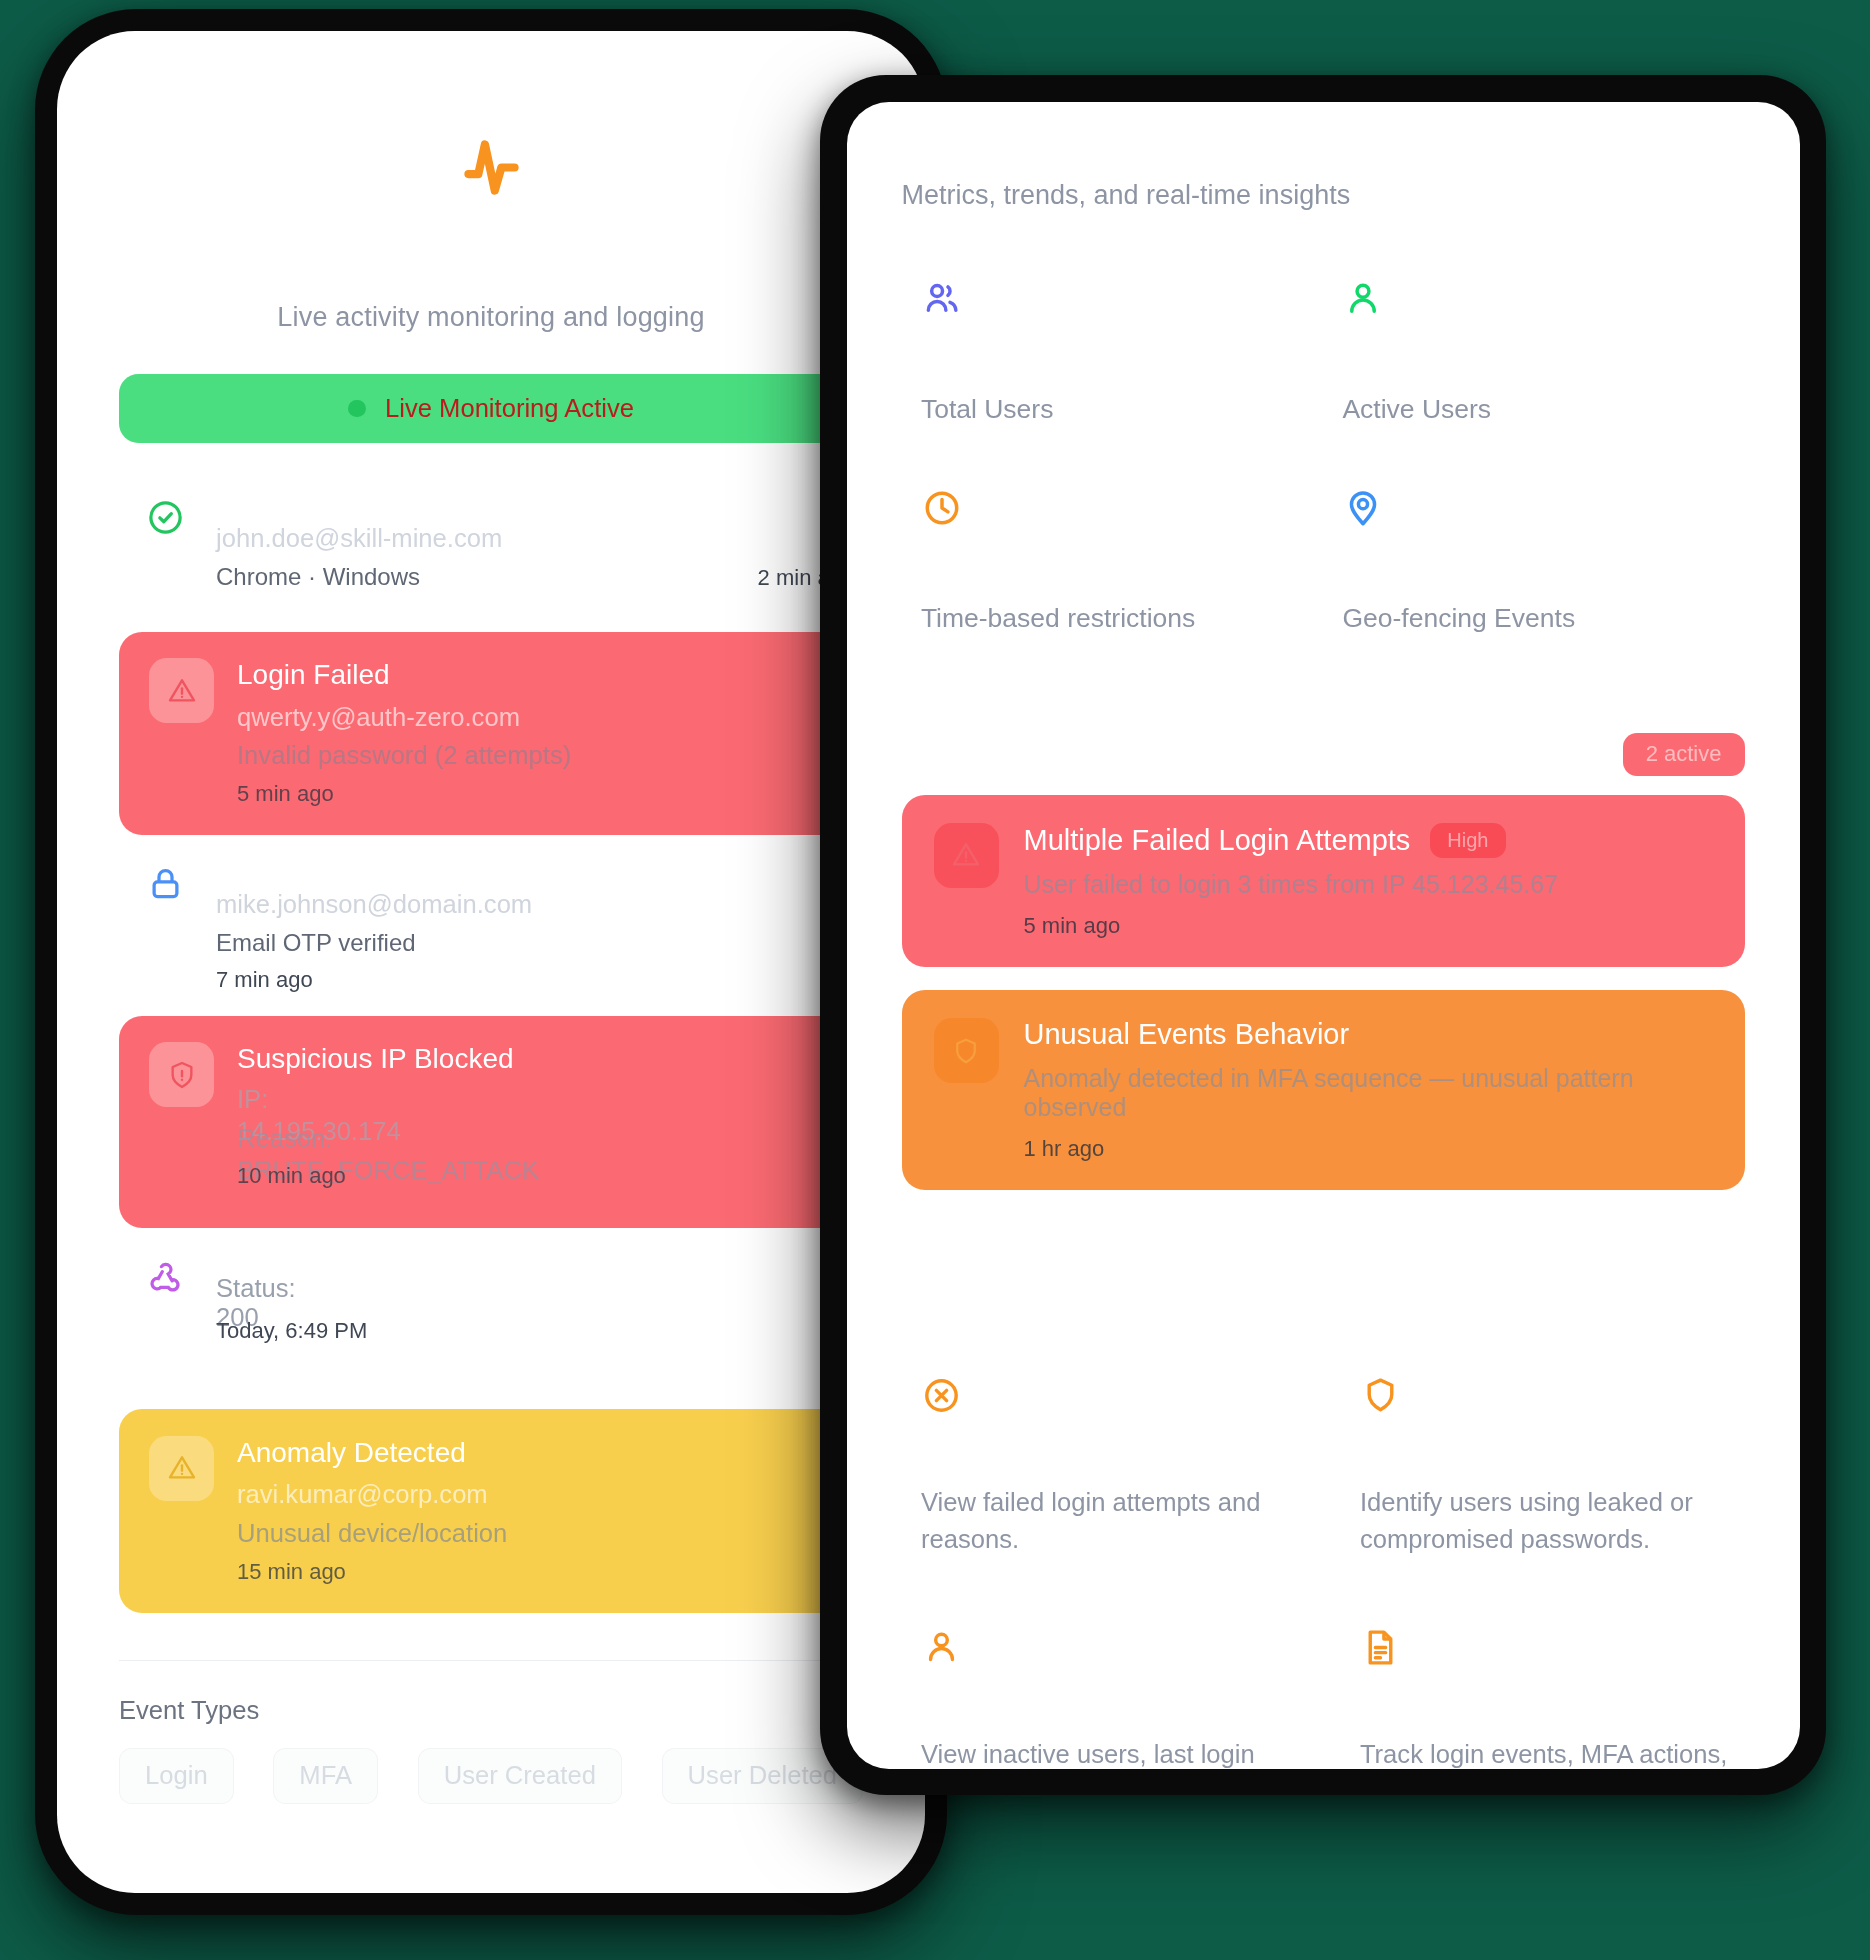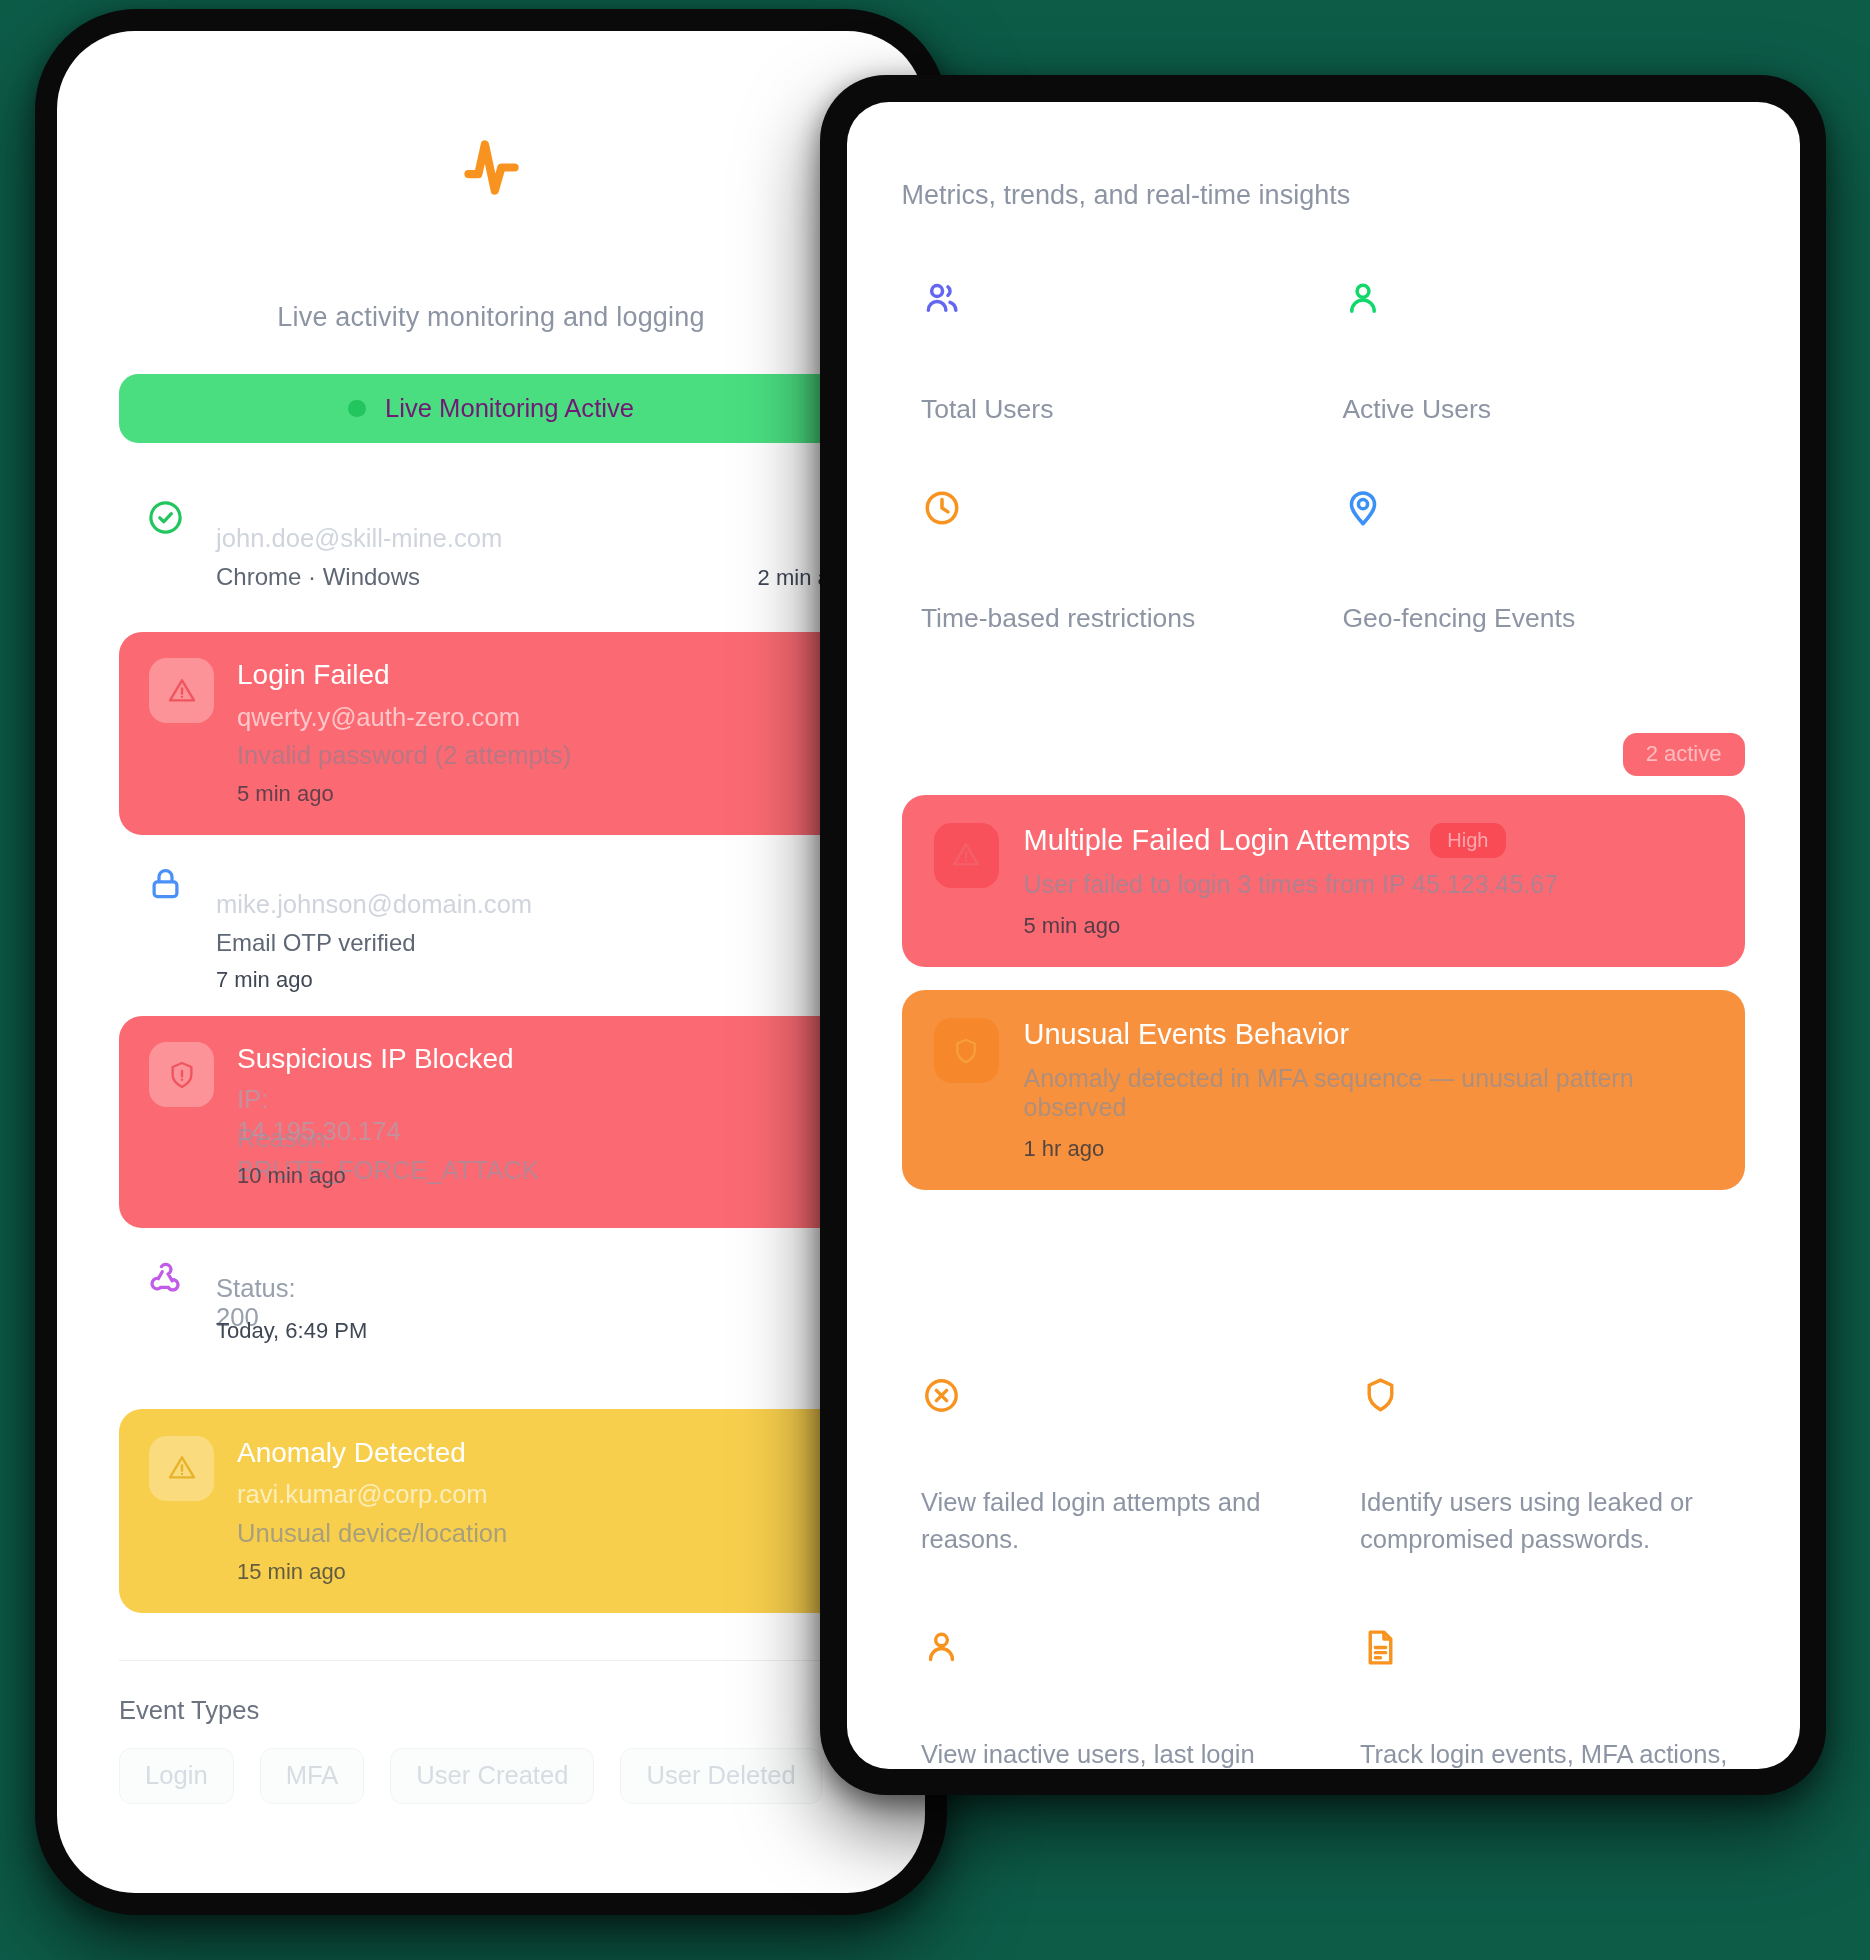--- a/index.html
+++ b/index.html
@@ -40,21 +40,21 @@
   .live-btn {
     margin-top: 41px;
     height: 69px;
     border-radius: 19.4px;
     background: #4ade80;
     display: flex; align-items: center; justify-content: center; gap: 19.4px;
     border: none; width: 100%;
     cursor: pointer;
   }
   .live-dot { width: 17.6px; height: 17.6px; border-radius: 50%; background: #22c55e; }
-  .live-btn-label { font-size: 25.6px; color: #701a75; }
+  .live-btn-label { font-size: 25.6px; color: #b91c1c; }
 
   .events { margin-top: 53px; display: flex; flex-direction: column; }
 
   
   .event-plain { position: relative; min-height: 113px; padding-left: 97px; margin-bottom: 23px; }
   .event-plain .ev-ico { position: absolute; left: 26.5px; top: 1.8px; width: 39px; height: 39px; }
   .ev-email { font-size: 25.6px; color: #cfd4dd; line-height: 1.35; margin-top: 25px; }
   .ev-detail { font-size: 24px; color: #5f6775; line-height: 1.45; margin-top: 4.4px; }
   .ev-time { font-size: 22px; color: #3f4754; margin-top: 6.2px; }
   .ev-time-right { position: absolute; right: 8.8px; font-size: 22px; color: #3f4754; }
@@ -89,21 +89,21 @@
 
   .card-overlap { position: relative; height: 115px; margin-top: 8.8px; }
   .card-overlap .oA { position: absolute; left: 0; top: 0; font-size: 25.6px; color: rgba(160,168,182,.62); }
   .card-overlap .oB { position: absolute; left: 0; top: 32px; font-size: 25.6px; color: rgba(160,168,182,.62); }
   .card-overlap .oC { position: absolute; left: 0; top: 39px; font-size: 25.6px; color: rgba(140,150,168,.58); }
   .card-overlap .oD { position: absolute; left: 0; top: 71px; font-size: 25.6px; color: rgba(140,150,168,.58); }
   .card-overlap .oE { position: absolute; left: 0; top: 78px; font-size: 22px; color: rgba(40,48,60,.72); }
 
   .divider { height: 0.9px; background: #eceef1; margin: 21px 0 35px 0; }
   .et-title { font-size: 25.6px; color: #6b7280; }
-  .chips { display: flex; flex-wrap: wrap; gap: 26px; margin-top: 23px; }
+  .chips { display: flex; flex-wrap: wrap; gap: 26px; margin-top: 23px; justify-content: space-between; }
   .chip {
     padding: 12.4px 25px; border-radius: 12.4px;
     border: 0.9px solid rgba(120,130,150,.07);
     font-size: 25.6px; color: rgba(150,160,178,.35);
     background: rgba(240,242,245,.25);
   }
 
   
   .tab-inner { padding: 78px 55px 0 55px; }
   .tab-sub { font-size: 27px; color: #8d94a3; }

